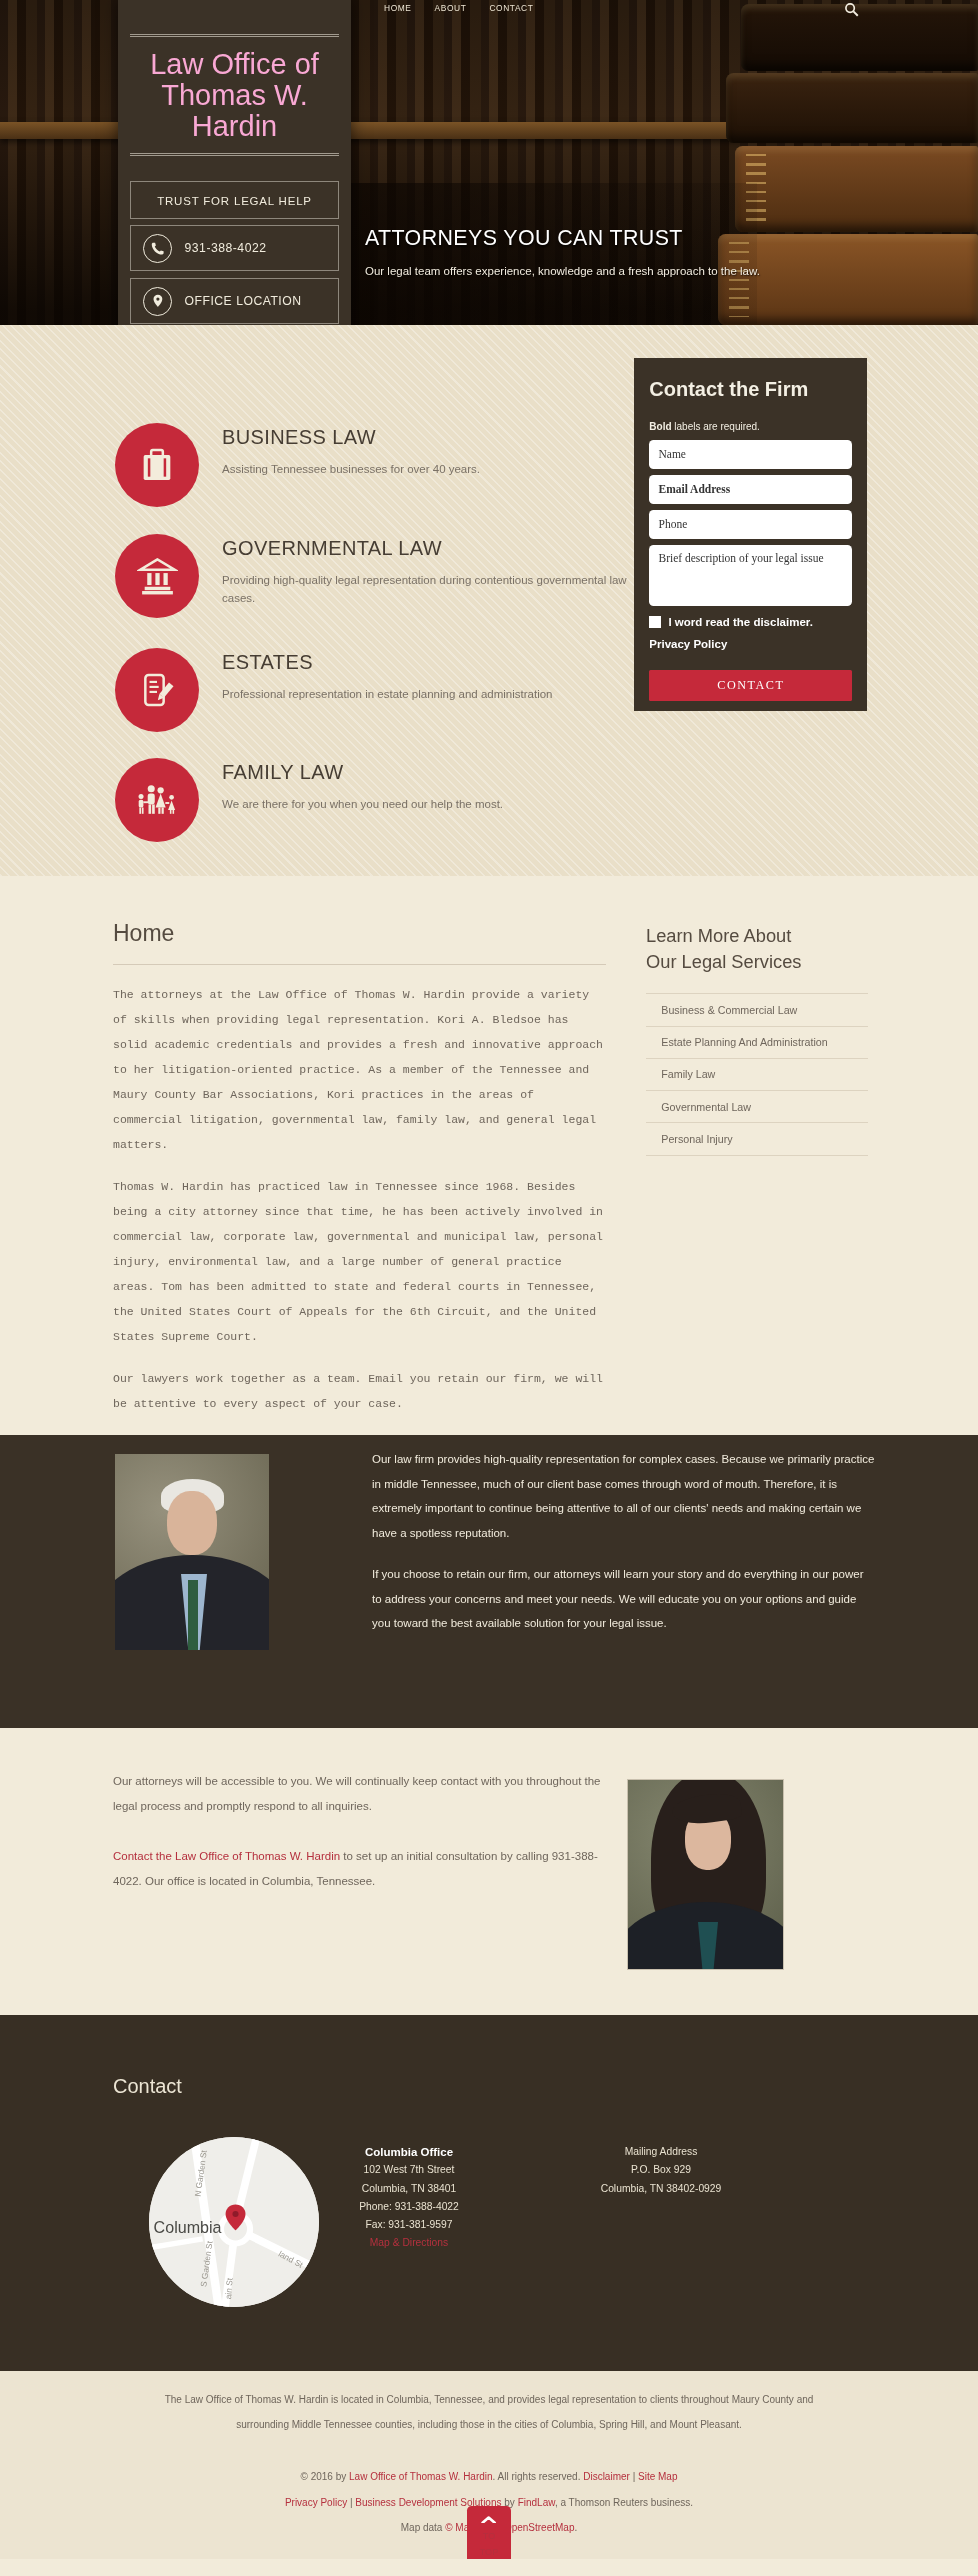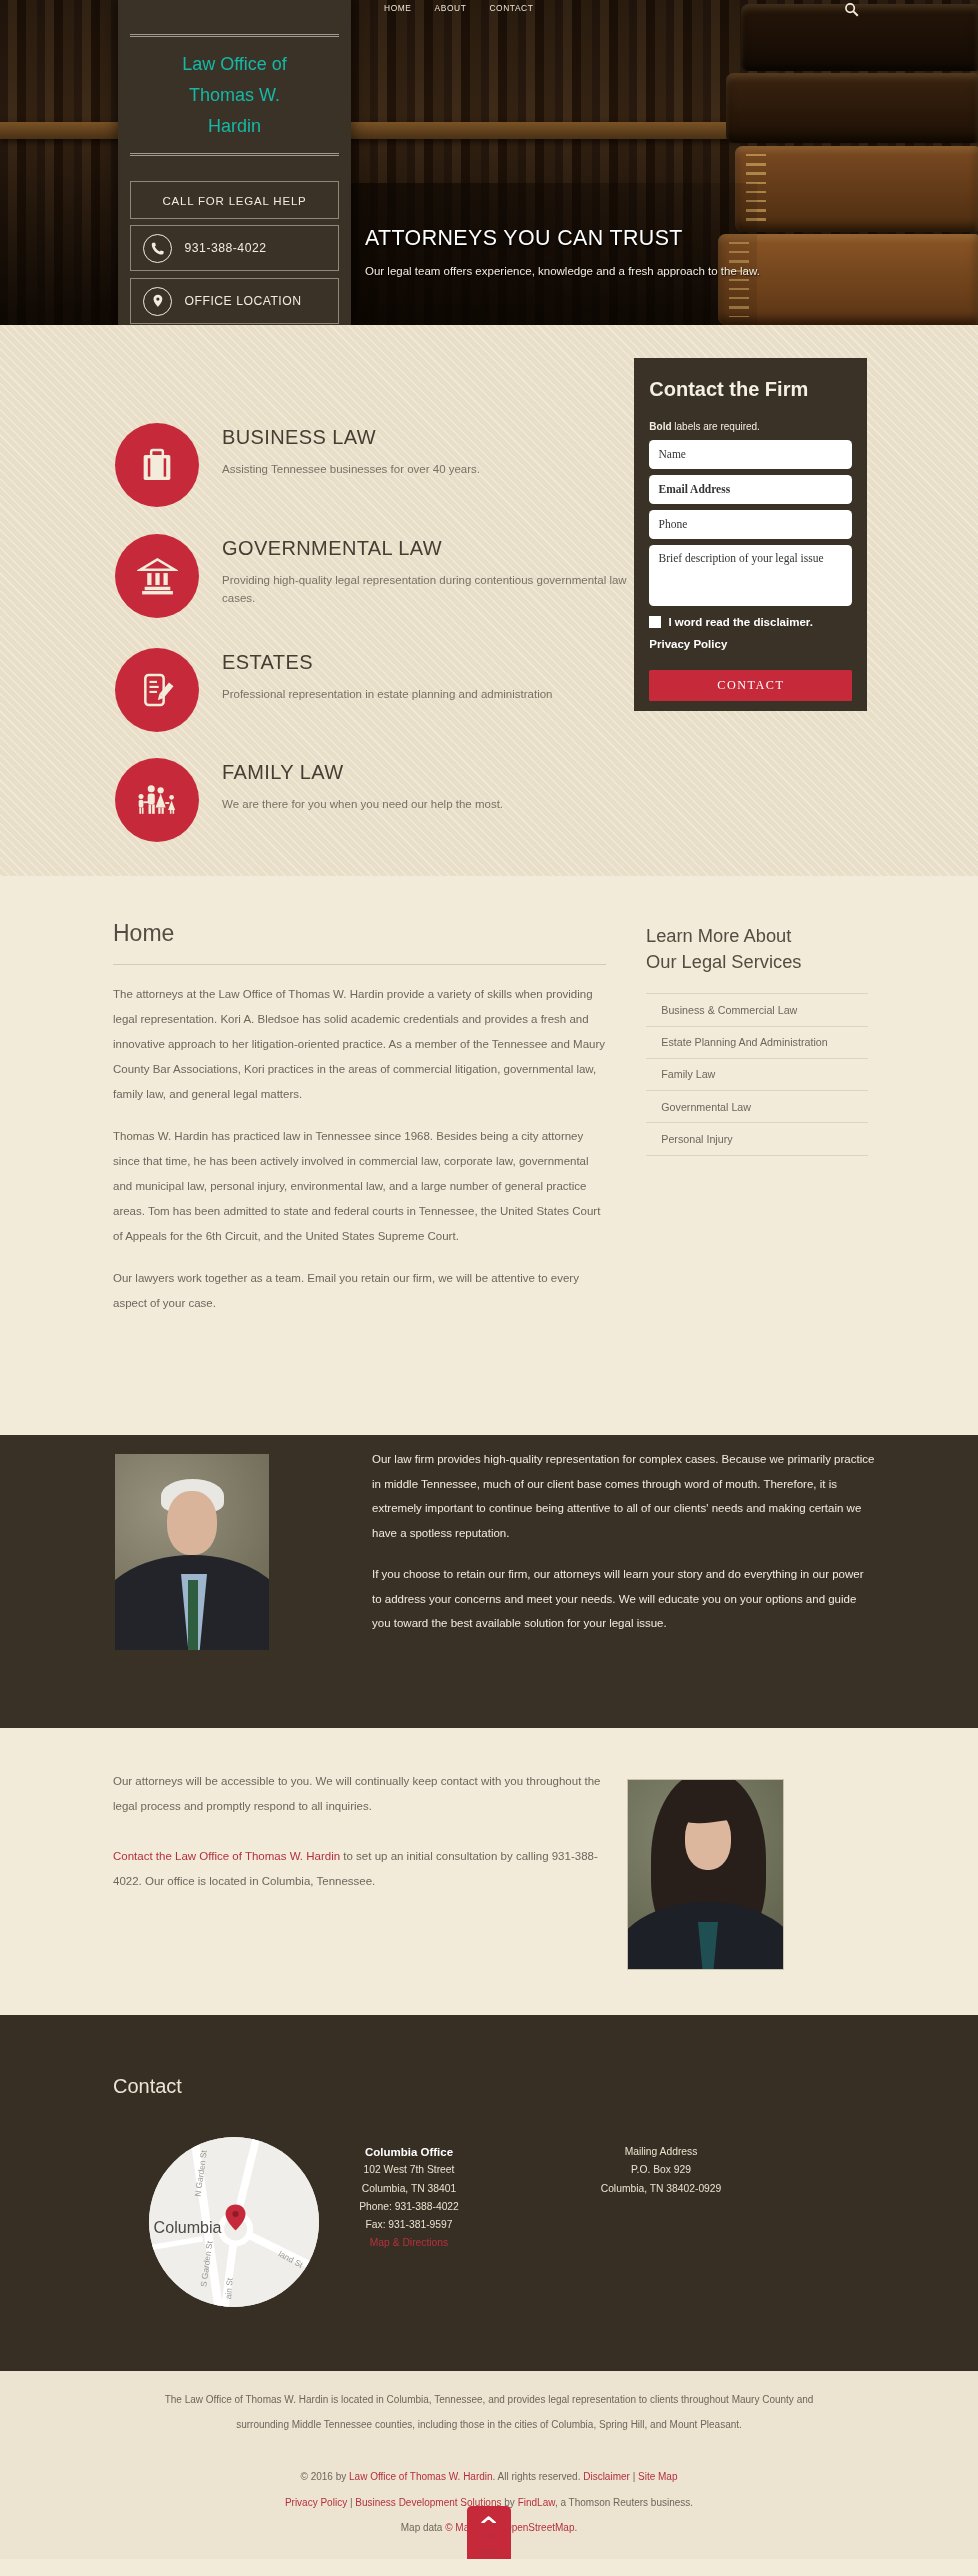--- a/index.html
+++ b/index.html
@@ -34,21 +34,21 @@
     text-shadow:0.8px 1.5px 2.3px rgba(0,0,0,.85);}
   .hero-text p{margin:10.7px 0 0;font-size:11.5px;line-height:19px;color:#f3ede0;width:474px;
     text-shadow:0.8px 0.8px 1.5px rgba(0,0,0,.8);}
 
   
   .panel{position:absolute;left:118px;top:0;width:233px;height:336px;background:#3b3227;
     box-shadow:0 0 15.3px rgba(0,0,0,.6);color:#f5f1e4;}
   .dbl{height:3.1px;border-top:0.8px solid rgba(245,240,228,.55);border-bottom:0.8px solid rgba(245,240,228,.55);
     margin:0 12.2px;}
   .dbl.top{margin-top:34px;}
-  .logo{padding:12.2px 7.6px 10.7px;text-align:center;font-size:18px;line-height:31px;color:#14b8a6;}
+  .logo{padding:12.2px 7.6px 10.7px;text-align:center;font-size:29px;line-height:31px;color:#f9a8d4;}
   .pbox{margin:0 12.2px;border:0.8px solid rgba(245,240,228,.45);color:#f1ecdd;}
   .pbox.call{margin-top:24.5px;height:38px;line-height:38px;text-align:center;font-size:11.5px;letter-spacing:0.8px;}
   .pbox.row{margin-top:6.9px;height:46px;display:flex;align-items:center;padding-left:12.2px;gap:12.2px;cursor:pointer;}
   .circ{width:29px;height:29px;border:1.5px solid #f1ecdd;border-radius:50%;display:flex;
     align-items:center;justify-content:center;flex:0 0 auto;}
   .pbox .lbl{font-size:12.2px;letter-spacing:0.5px;}
 
   
   .services{position:absolute;left:0;top:325px;width:978px;height:551px;
     background:repeating-linear-gradient(45deg,rgba(255,255,255,.30) 0 1.5px,transparent 1.5px 6.1px),#e9dfc8;}
@@ -75,21 +75,21 @@
   .chk-row a{color:#fff;cursor:pointer;}
   .chk-row .pp{display:block;margin-top:3.1px;font-weight:bold;}
   .submit{display:block;width:203px;height:31px;margin-top:17px;background:#c5293a;border:none;
     color:#fff;font-family:"Liberation Serif",serif;font-size:12.2px;letter-spacing:1.5px;cursor:pointer;border-radius:1.5px;}
 
   
   .home{position:absolute;left:0;top:876px;width:978px;height:559px;background:#f2ebda;color:#6f665c;}
   .home .main{position:absolute;left:113px;top:44px;width:493px;}
   .home .main h2{margin:0;font-size:23px;font-weight:400;color:#554b40;}
   .home hr{border:none;border-top:0.8px solid #d5cab8;margin:17px 0 9.2px;}
-  .home .main p{margin:17px 0 0;font-size:11.5px;line-height:25px;}
+  .home .main p{margin:17px 0 0;font-size:11.5px;line-height:25px;font-family:Liberation Mono, monospace;}
   .sideb{position:absolute;left:646px;top:47px;width:222px;}
   .sideb h2{margin:0;font-size:18.3px;font-weight:400;color:#554b40;line-height:26px;}
   .sideb ul{list-style:none;margin:18.3px 0 0;padding:0;}
   .sideb li{border-top:0.8px solid #ddd3c0;padding:8.4px 0 8.4px 15.3px;font-size:10.7px;line-height:14.5px;}
   .sideb li:last-child{border-bottom:0.8px solid #ddd3c0;}
   .sideb a{color:#6f665c;text-decoration:none;cursor:pointer;}
 
   
   .darkband{position:absolute;left:0;top:1435px;width:978px;height:293px;background:#3a3126;}
   .photo{position:absolute;overflow:hidden;}
@@ -177,21 +177,21 @@
   </header>
 
   <aside class="panel">
     <div class="dbl top"></div>
     <div class="logo">
       <div>Law Office of</div>
       <div>Thomas W.</div>
       <div>Hardin</div>
     </div>
     <div class="dbl"></div>
-    <div class="pbox call">CALL FOR LEGAL HELP</div>
+    <div class="pbox call">TRUST FOR LEGAL HELP</div>
     <div class="pbox row">
       <span class="circ">
         <svg viewBox="0 0 20 20" width="15.3" height="15.3">
             <path d="M4.2 2.2 C3.2 2.2 2.3 3.1 2.3 4.1 C2.3 11 9 17.7 15.9 17.7 C16.9 17.7 17.8 16.8 17.8 15.8 L17.8 13.3 L14.2 12.3 L12.8 13.8 C10.3 12.8 7.2 9.7 6.2 7.2 L7.7 5.8 L6.7 2.2 Z" fill="#f1ecdd"></path>
           </svg>
       </span>
       <span class="lbl">931-388-4022</span>
     </div>
     <div class="pbox row">
       <span class="circ">

